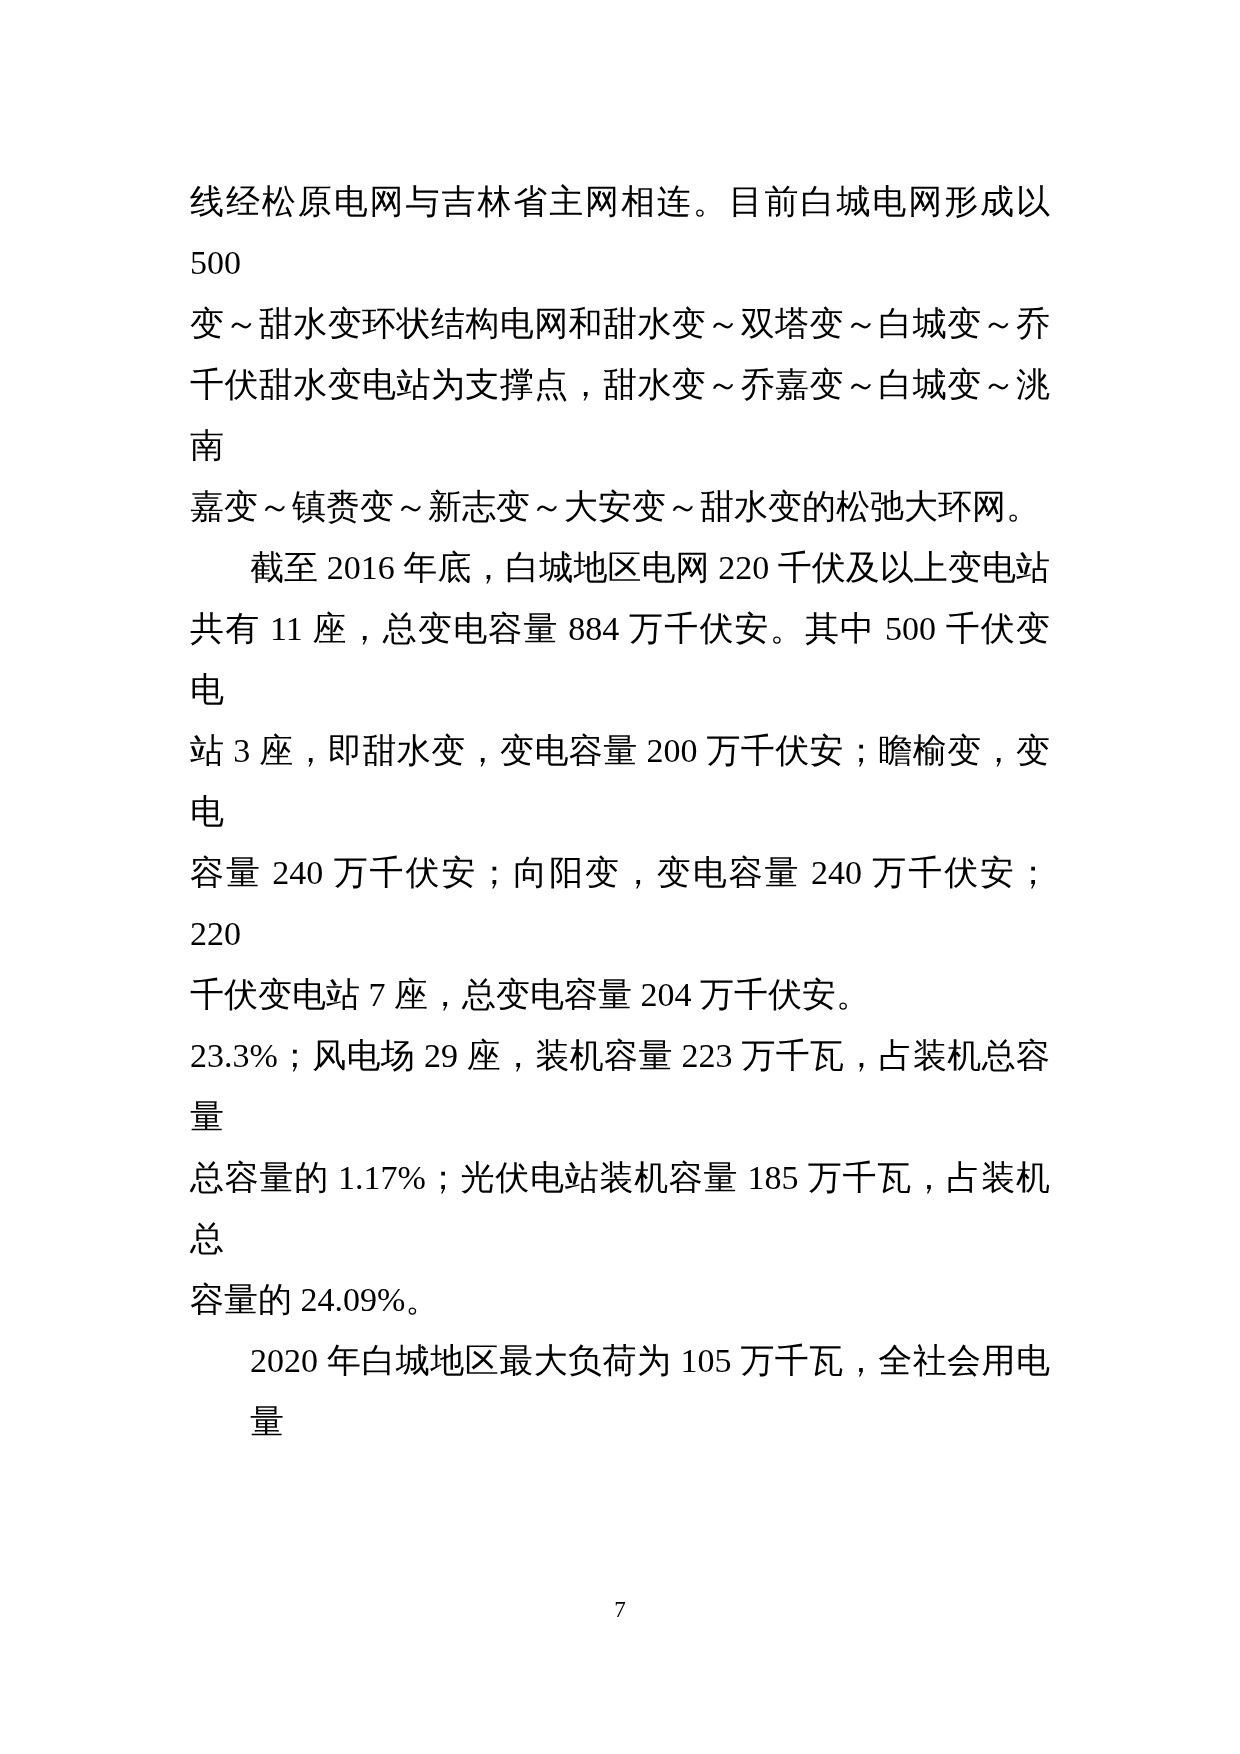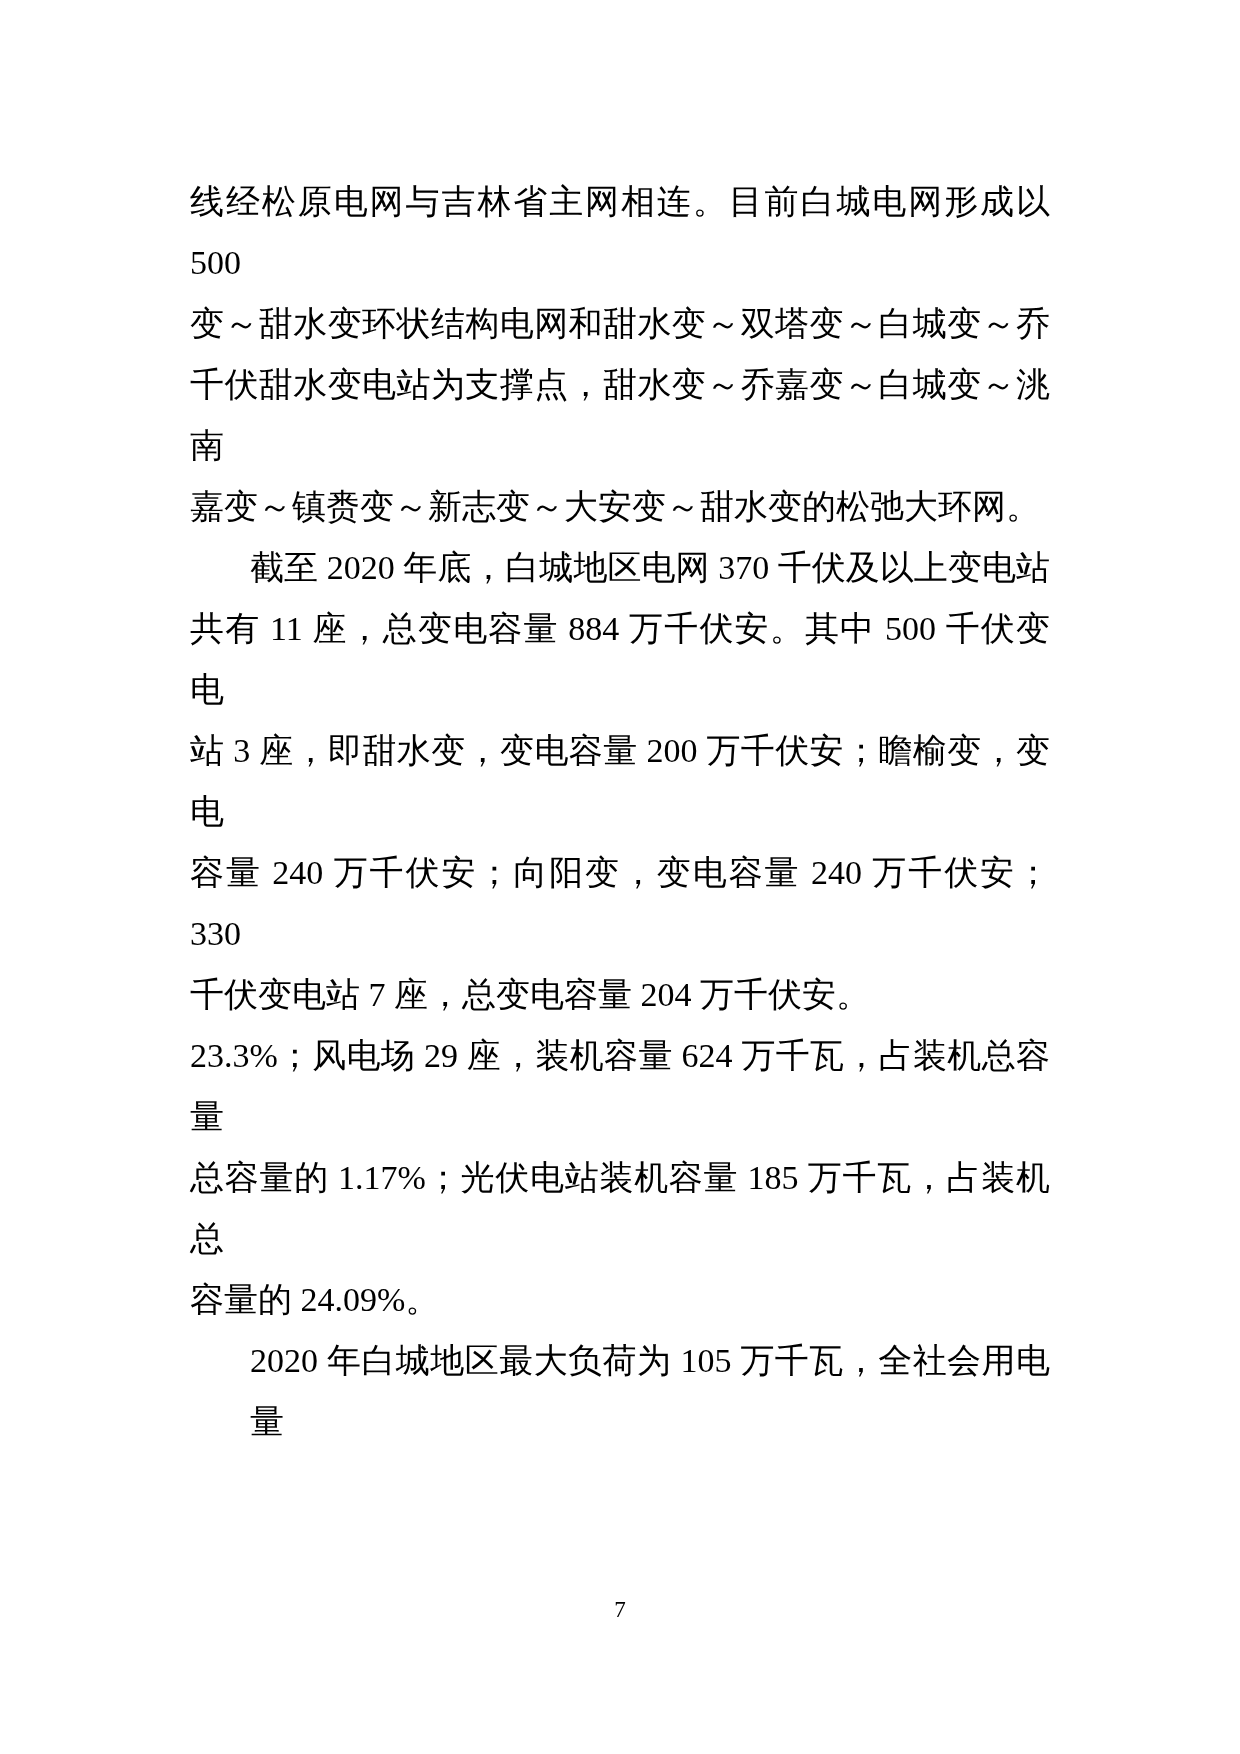--- a/index.html
+++ b/index.html
@@ -50,24 +50,24 @@
 </style>
 </head>
 <body>
 
 <div class="page">
   <div class="text-block" id="lines-container">
       <div class="line justify">线经松原电网与吉林省主网相连。目前白城电网形成以 500</div>
       <div class="line justify">变～甜水变环状结构电网和甜水变～双塔变～白城变～乔</div>
       <div class="line justify">千伏甜水变电站为支撑点，甜水变～乔嘉变～白城变～洮南</div>
       <div class="line">嘉变～镇赉变～新志变～大安变～甜水变的松弛大环网。</div>
-      <div class="line indent justify">截至 2020 年底，白城地区电网 370 千伏及以上变电站</div>
+      <div class="line indent justify">截至 2016 年底，白城地区电网 220 千伏及以上变电站</div>
       <div class="line justify">共有 11 座，总变电容量 884 万千伏安。其中 500 千伏变电</div>
       <div class="line justify">站 3 座，即甜水变，变电容量 200 万千伏安；瞻榆变，变电</div>
-      <div class="line justify">容量 240 万千伏安；向阳变，变电容量 240 万千伏安；330</div>
+      <div class="line justify">容量 240 万千伏安；向阳变，变电容量 240 万千伏安；220</div>
       <div class="line">千伏变电站 7 座，总变电容量 204 万千伏安。</div>
-      <div class="line justify">23.3%；风电场 29 座，装机容量 624 万千瓦，占装机总容量</div>
+      <div class="line justify">23.3%；风电场 29 座，装机容量 223 万千瓦，占装机总容量</div>
       <div class="line justify">总容量的 1.17%；光伏电站装机容量 185 万千瓦，占装机总</div>
       <div class="line">容量的 24.09%。</div>
       <div class="line indent justify">2020 年白城地区最大负荷为 105 万千瓦，全社会用电量</div>
     </div>
   <div class="page-number">7</div>
 </div>
 
 </body></html>

